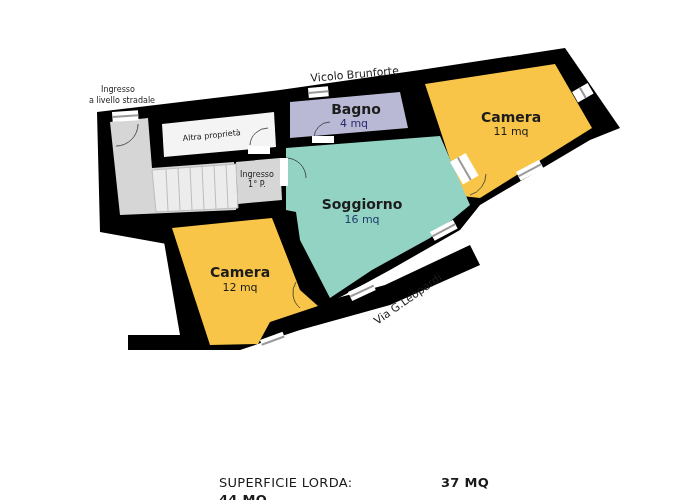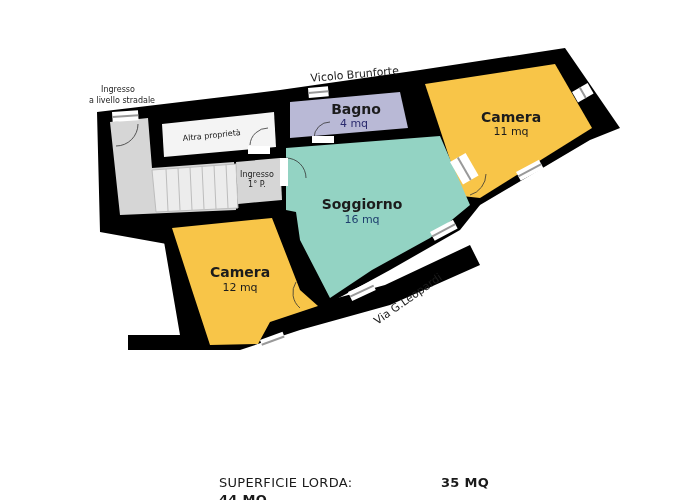--- a/index.html
+++ b/index.html
@@ -117,18 +117,18 @@
   <text class="lbl room-name" x="362" y="209" text-anchor="middle">Soggiorno</text>
   <text class="lbl room-area" x="362" y="223" text-anchor="middle" style="fill:#1e3f6e">16 mq</text>
 
   <text class="lbl room-name" x="240" y="277" text-anchor="middle">Camera</text>
   <text class="lbl room-area" x="240" y="291" text-anchor="middle">12 mq</text>
 </svg>
 
 <div class="summary">
   <div class="row">
     <span class="k">SUPERFICIE LORDA:</span>
-    <span class="v">35 MQ</span>
+    <span class="v">37 MQ</span>
   </div>
   <div class="row">
     <span class="v">44 MQ</span>
   </div>
 </div>
 
 </body></html>

